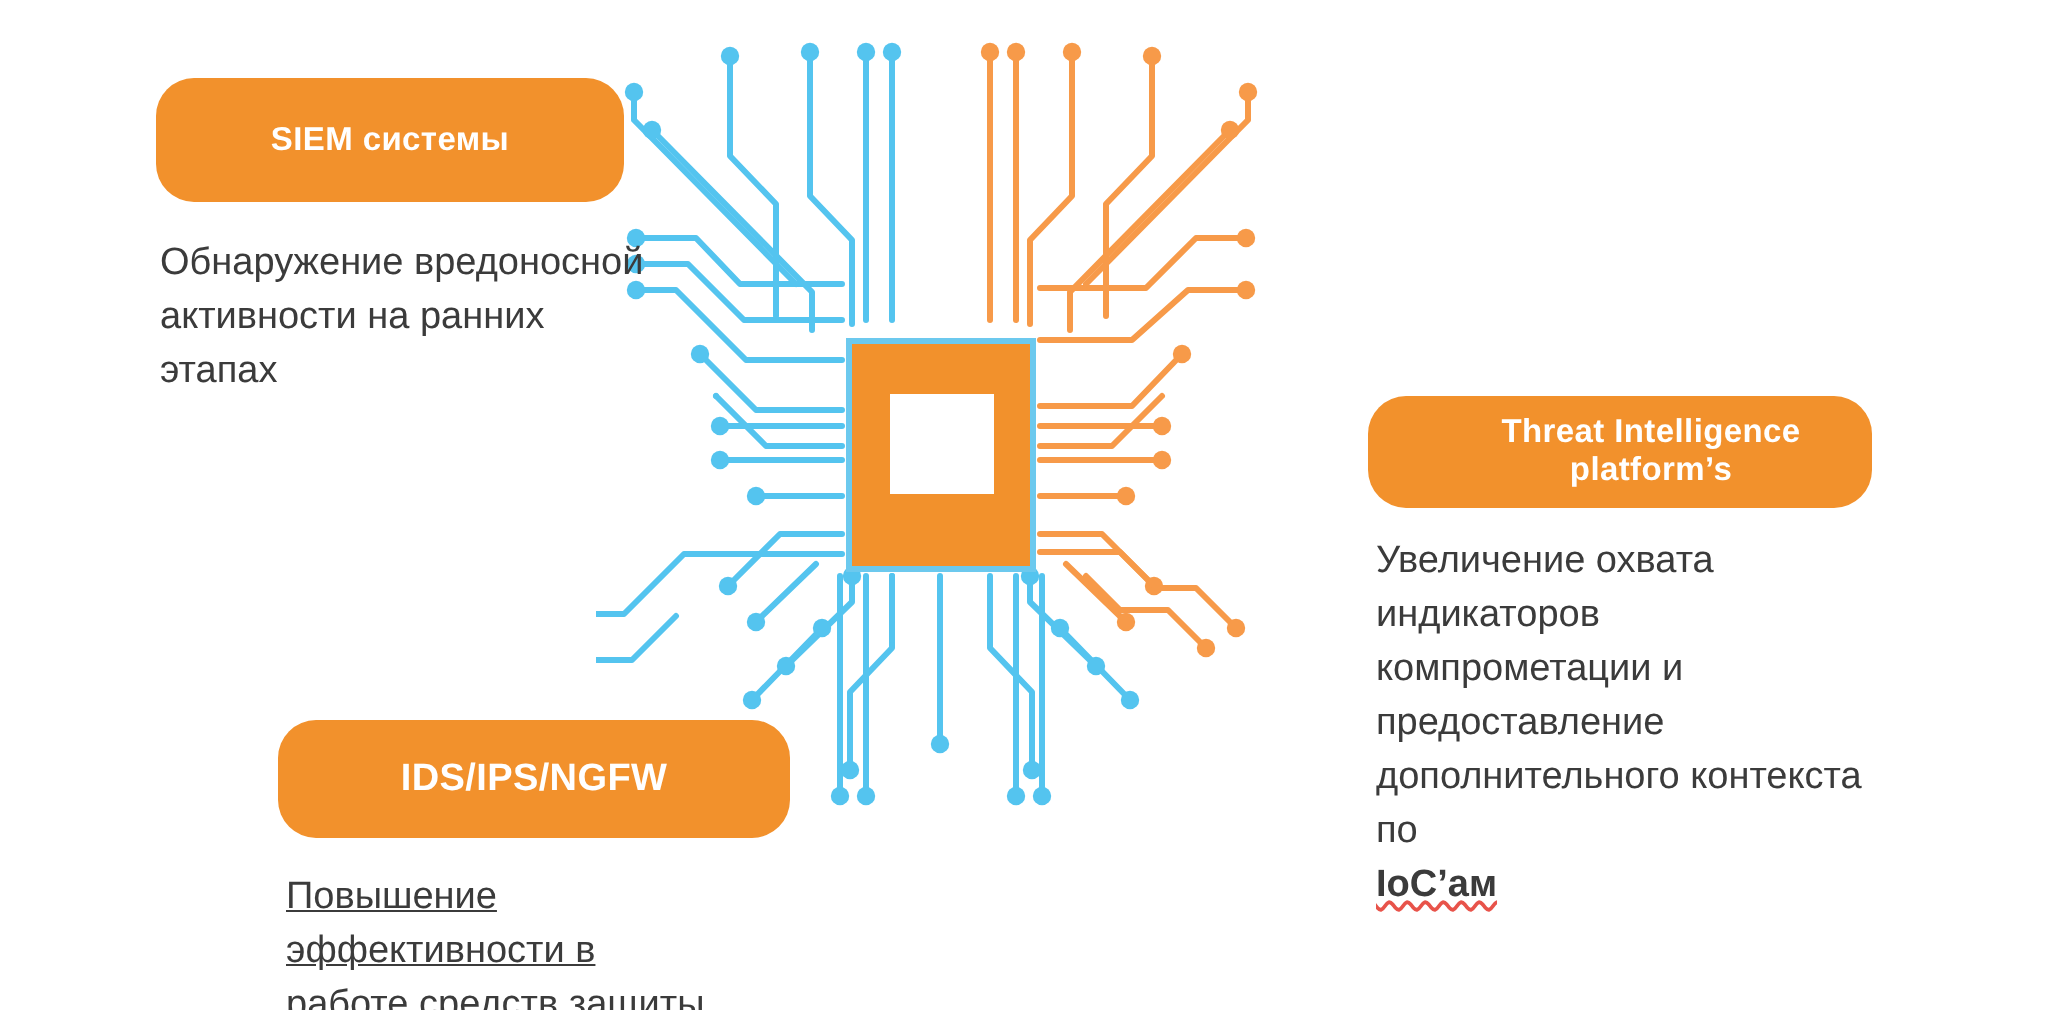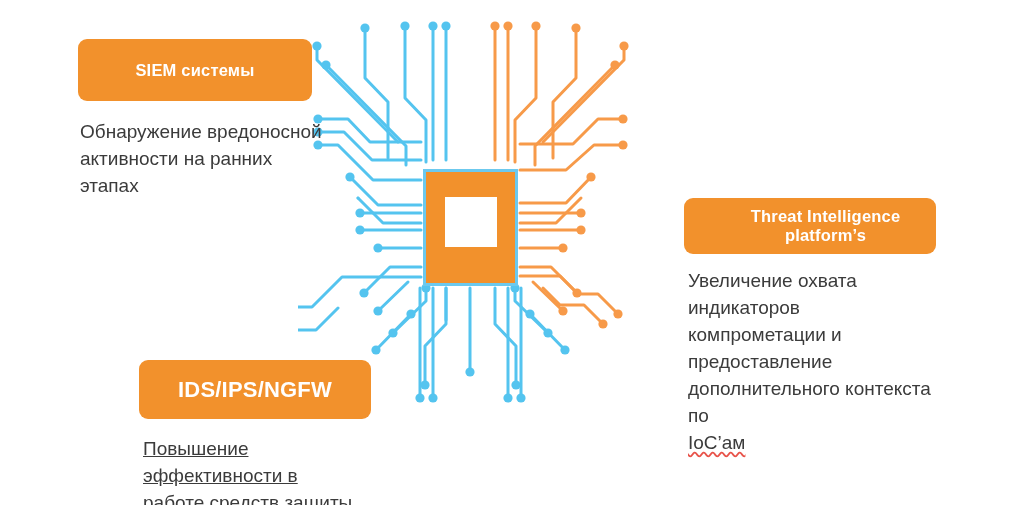--- a/index.html
+++ b/index.html
@@ -32,21 +32,21 @@
     height: 410px;
   }
   .circuit svg { display: block; width: 345px; height: 410px; }
 
   
   .callout {
     position: absolute;
   }
 
   .pill {
-    border-radius: 9px;
+    border-radius: 19px;
     display: flex;
     align-items: center;
     justify-content: center;
     text-align: center;
     color: #ffffff;
     font-weight: bold;
     letter-spacing: 0.2px;
     box-sizing: border-box;
   }
 
@@ -72,30 +72,31 @@
     width: 252px;
     height: 56px;
     font-size: 16.5px;
     padding-left: 31px;
   }
   #callout-tip .desc { margin-top: 14px; margin-left: 4px; }
 
   
   #callout-ids { left: 139px; top: 360px; width: 240px; }
   #callout-ids .pill {
-    width: 232px;
+    width: 256px;
     height: 59px;
-    font-size: 22px;
+    font-size: 19px;
   }
   #callout-ids .desc { margin-top: 17px; margin-left: 4px; text-decoration: underline; }
 
   .misspell {
     text-decoration: underline wavy #e8534a;
     text-decoration-skip-ink: none;
     text-underline-offset: 2px;
+    font-weight: bold;
   }
 
   
   .chip-label {
     position: absolute;
     left: 466px;
     top: 193px;
     width: 48px;
     height: 39px;
     display: flex;

